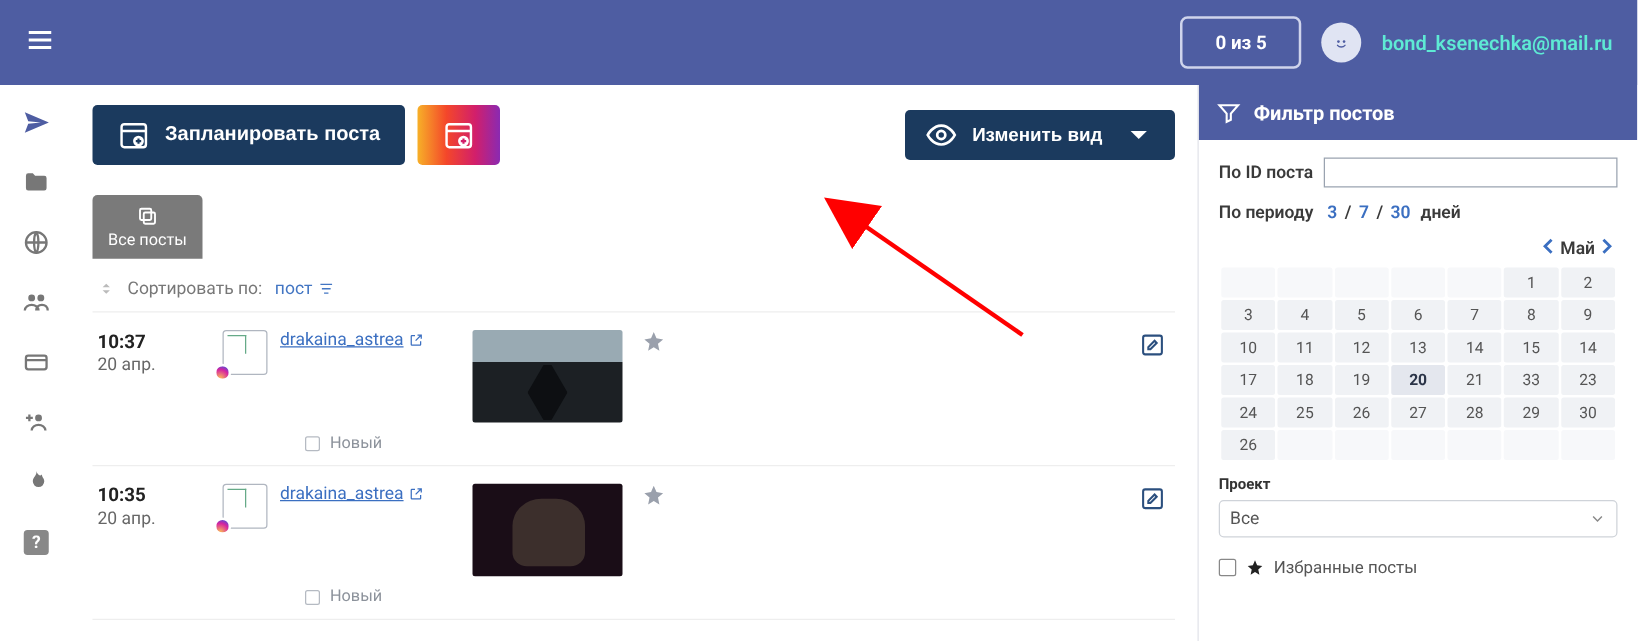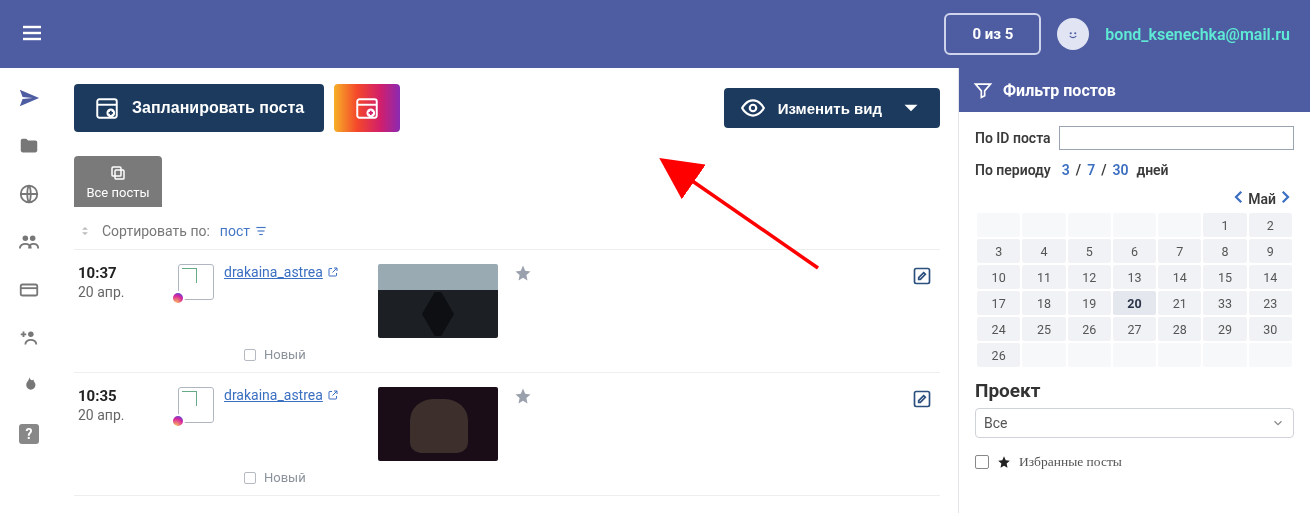--- a/index.html
+++ b/index.html
@@ -87,24 +87,24 @@
   .period-row .opts { color:#3b6fc1; font-weight:600; }
   .period-row .slash { color:#3a3a3a; margin:0 2px; }
   .period-row .tail { color:#3a3a3a; margin-left:4px; }
   .cal-nav { display:flex; align-items:center; justify-content:flex-end; margin:2px 0 2px; }
   .cal-nav .chev { color:#3b6fc1; cursor:pointer; }
   .cal-nav .mname { color:#3a3a3a; font-weight:600; }
   .cal { border-collapse:separate; border-spacing:2px; width:100%; table-layout:fixed; }
   .cal td { background:#f0f2f5; text-align:center; height:24px; font-size:12.5px; color:#555; border-radius:2px; }
   .cal td.today { background:#e4e7ee; font-weight:700; color:#2b3448; }
   .cal td.empty { background:#f7f8fa; }
-  .prj-lbl { font-weight:700; margin:10px 0 6px; font-size:19px; }
+  .prj-lbl { font-weight:700; margin:10px 0 6px; font-size:12px; }
   .select { width:100%; border:1px solid #cfd3d9; border-radius:4px; height:30px; padding:0 8px; background:#fff; color:#555; display:flex; align-items:center; justify-content:space-between; cursor:pointer; }
   .select svg { width:14px; height:14px; color:#888; }
-  .fav-row { display:flex; align-items:center; gap:8px; margin-top:16px; color:#555; font-size:13.5px;font-family:Liberation Serif, serif; }
+  .fav-row { display:flex; align-items:center; gap:8px; margin-top:16px; color:#555; font-size:13.5px; }
   .fav-row .cbx { width:14px; height:14px; border:1px solid #888; border-radius:2px; }
   .fav-row svg { width:14px; height:14px; color:#222; fill:#222; }
 
   
 </style>
 </head>
 <body>
 
 <div class="topbar">
   <div class="topbar-left">

